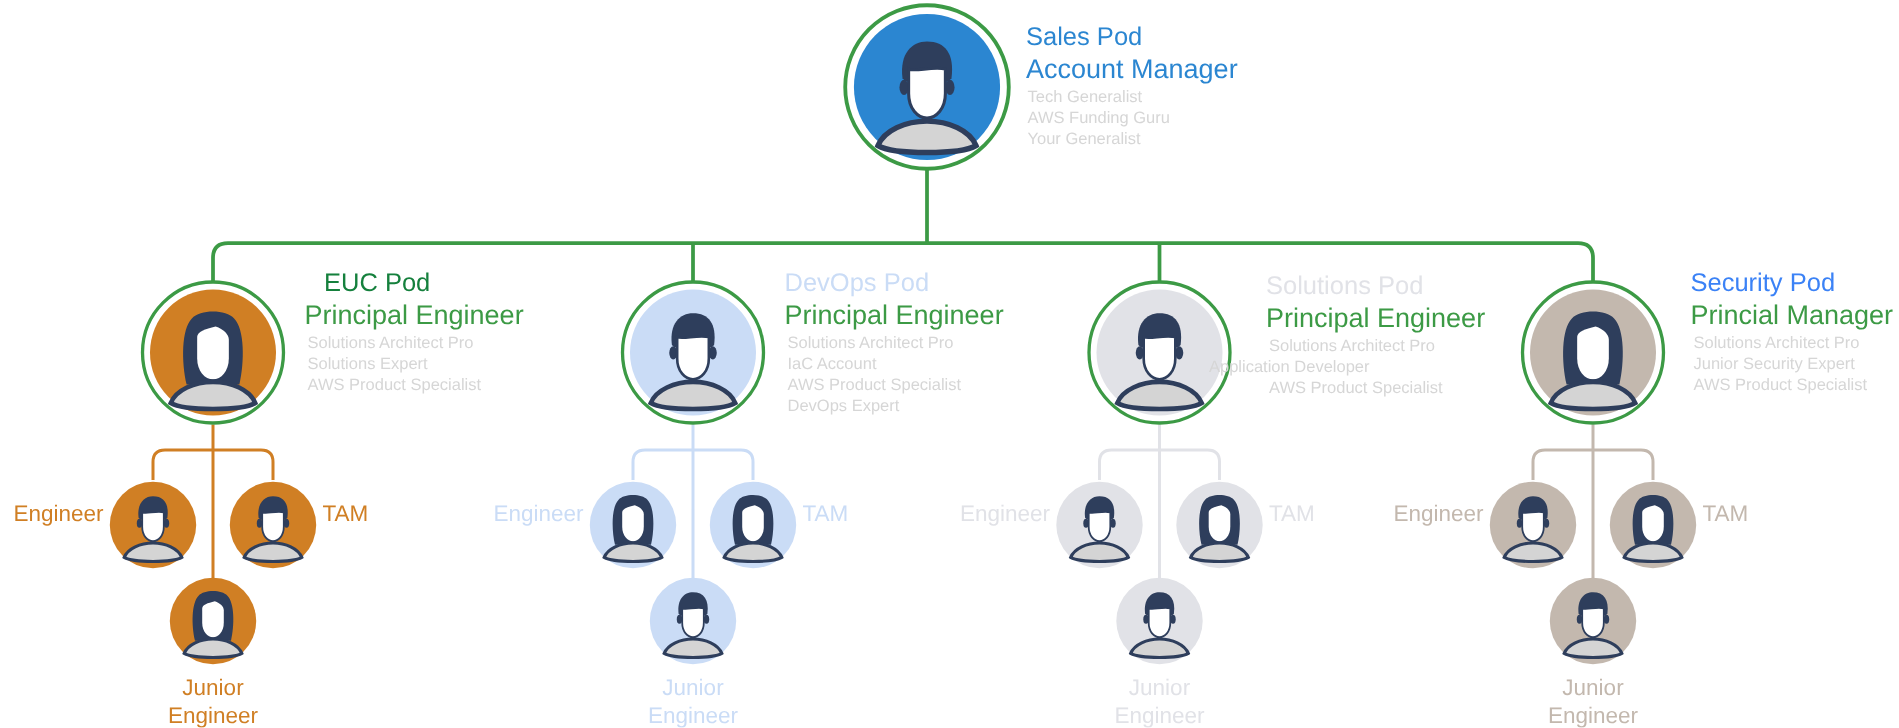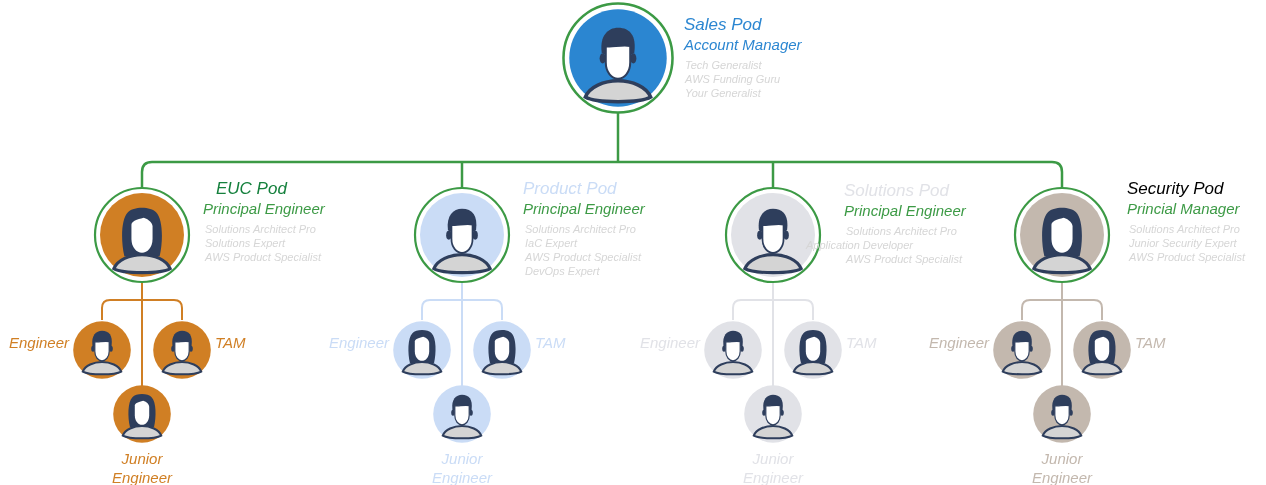--- a/index.html
+++ b/index.html
@@ -1,21 +1,21 @@
 <!DOCTYPE html>
 <html><head>
   <meta charset="utf-8">
   <style>
     html, body { margin: 0; padding: 0; background: #ffffff; }
     body { width: 1266px; height: 485px; position: relative; overflow: hidden;
            font-family: "Liberation Sans", "DejaVu Sans", sans-serif; }
-    #diagram { position: absolute; left: 0; top: 0; width: 1266px; height: 434px; font-style: italic; }
+    #diagram { position: absolute; left: 0; top: 0; width: 1266px; height: 434px; }
     .txt { position: absolute; white-space: nowrap; line-height: 1; }
     .pod-name { font-size: 17px; }
-    .role { font-size: 15px; color: #3c9a45; }
+    .role { font-size: 18px; color: #3c9a45; }
     .skill { font-size: 11px; color: #d6d6d6; line-height: 14px; }
     .sub-label { font-size: 15px; }
     .jr-label { font-size: 15px; text-align: center; line-height: 19px; }
   </style>
 </head>
 <body>
 
 <div id="diagram">
   <svg id="links" width="1266" height="485" style="position:absolute;left:0;top:0;">
       <path d="M618 112 L618 162" fill="none" stroke="#3c9a45" stroke-width="2.5"></path>
@@ -107,24 +107,24 @@
           <circle cx="50" cy="50" r="47" fill="#fff" stroke="#3c9a45" stroke-width="2.2"></circle>
           <circle cx="50" cy="50" r="42" fill="#cadcf6"></circle>
           <g transform="translate(6,8) scale(0.88)">
             <path d="M34 42 C32 26 40 18 50 18 C62 18 68 26 66 42 L64 44 L36 44 Z" fill="#2e3e5c"></path>
             <ellipse cx="35" cy="48" rx="3" ry="5" fill="#2e3e5c"></ellipse>
             <ellipse cx="65" cy="48" rx="3" ry="5" fill="#2e3e5c"></ellipse>
             <path d="M38 36 C42 38 54 34 62 36 L62 52 C62 62 56 68 50 68 C44 68 38 62 38 52 Z" fill="#fff" stroke="#2e3e5c" stroke-width="2"></path>
             <path d="M18 86 C22 76 36 70 50 70 C64 70 78 76 82 86 C72 92 28 92 18 86 Z" fill="#d4d4d4" stroke="#2e3e5c" stroke-width="3.5"></path>
           </g>
         </svg>
-        <div class="txt pod-name" style="left: 523px; top: 180px; color: rgb(202, 220, 246);">Product Pod</div>
+        <div class="txt pod-name" style="left: 523px; top: 180px; color: rgb(202, 220, 246);">DevOps Pod</div>
         <div class="txt role" style="left: 523px; top: 201px;">Principal Engineer</div>
         <div class="txt skill" style="left: 525px; top: 222px;">Solutions Architect Pro</div>
-        <div class="txt skill" style="left: 525px; top: 236px;">IaC Expert</div>
+        <div class="txt skill" style="left: 525px; top: 236px;">IaC Account</div>
         <div class="txt skill" style="left: 525px; top: 250px;">AWS Product Specialist</div>
         <div class="txt skill" style="left: 525px; top: 264px;">DevOps Expert</div>
         <svg viewBox="0 0 100 100" width="60" height="60" style="position: absolute; left: 392px; top: 320px;">
           <circle cx="50" cy="50" r="48" fill="#cadcf6"></circle>
           <g transform="translate(0,0) scale(1)">
             <path d="M30 72 C26 55 26 30 34 22 C40 15 60 15 66 22 C74 30 74 55 70 72 Z" fill="#2e3e5c"></path>
             <path d="M38 36 C38 32 44 30 52 28 C58 30 62 34 62 38 L62 52 C62 62 56 68 50 68 C44 68 38 62 38 52 Z" fill="#fff"></path>
             <path d="M18 86 C22 76 36 70 50 70 C64 70 78 76 82 86 C72 92 28 92 18 86 Z" fill="#d4d4d4" stroke="#2e3e5c" stroke-width="3.5"></path>
           </g>
         </svg>
@@ -208,21 +208,21 @@
       <div>
         <svg viewBox="0 0 100 100" width="100" height="100" style="position: absolute; left: 1012px; top: 185px;">
           <circle cx="50" cy="50" r="47" fill="#fff" stroke="#3c9a45" stroke-width="2.2"></circle>
           <circle cx="50" cy="50" r="42" fill="#c3b8ae"></circle>
           <g transform="translate(6,8) scale(0.88)">
             <path d="M30 72 C26 55 26 30 34 22 C40 15 60 15 66 22 C74 30 74 55 70 72 Z" fill="#2e3e5c"></path>
             <path d="M38 36 C38 32 44 30 52 28 C58 30 62 34 62 38 L62 52 C62 62 56 68 50 68 C44 68 38 62 38 52 Z" fill="#fff"></path>
             <path d="M18 86 C22 76 36 70 50 70 C64 70 78 76 82 86 C72 92 28 92 18 86 Z" fill="#d4d4d4" stroke="#2e3e5c" stroke-width="3.5"></path>
           </g>
         </svg>
-        <div class="txt pod-name" style="left: 1127px; top: 180px; color: #000000;">Security Pod</div>
+        <div class="txt pod-name" style="left: 1127px; top: 180px; color: #3b82f6;">Security Pod</div>
         <div class="txt role" style="left: 1127px; top: 201px;">Princial Manager</div>
         <div class="txt skill" style="left: 1129px; top: 222px;">Solutions Architect Pro</div>
         <div class="txt skill" style="left: 1129px; top: 236px;">Junior Security Expert</div>
         <div class="txt skill" style="left: 1129px; top: 250px;">AWS Product Specialist</div>
         <svg viewBox="0 0 100 100" width="60" height="60" style="position: absolute; left: 992px; top: 320px;">
           <circle cx="50" cy="50" r="48" fill="#c3b8ae"></circle>
           <g transform="translate(0,0) scale(1)">
             <path d="M34 42 C32 26 40 18 50 18 C62 18 68 26 66 42 L64 44 L36 44 Z" fill="#2e3e5c"></path>
             <ellipse cx="35" cy="48" rx="3" ry="5" fill="#2e3e5c"></ellipse>
             <ellipse cx="65" cy="48" rx="3" ry="5" fill="#2e3e5c"></ellipse>

